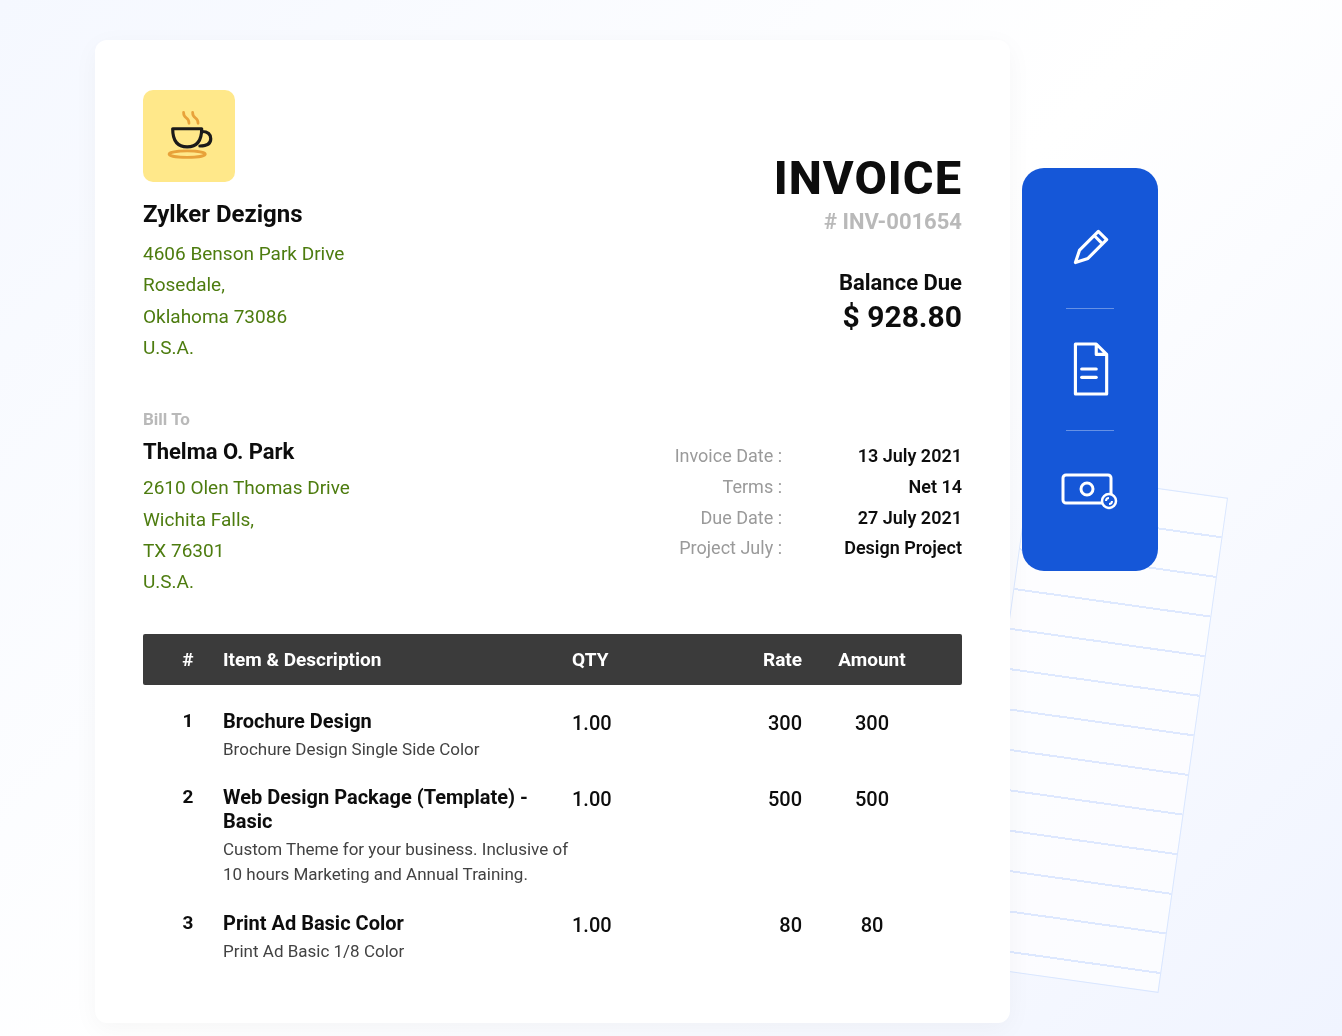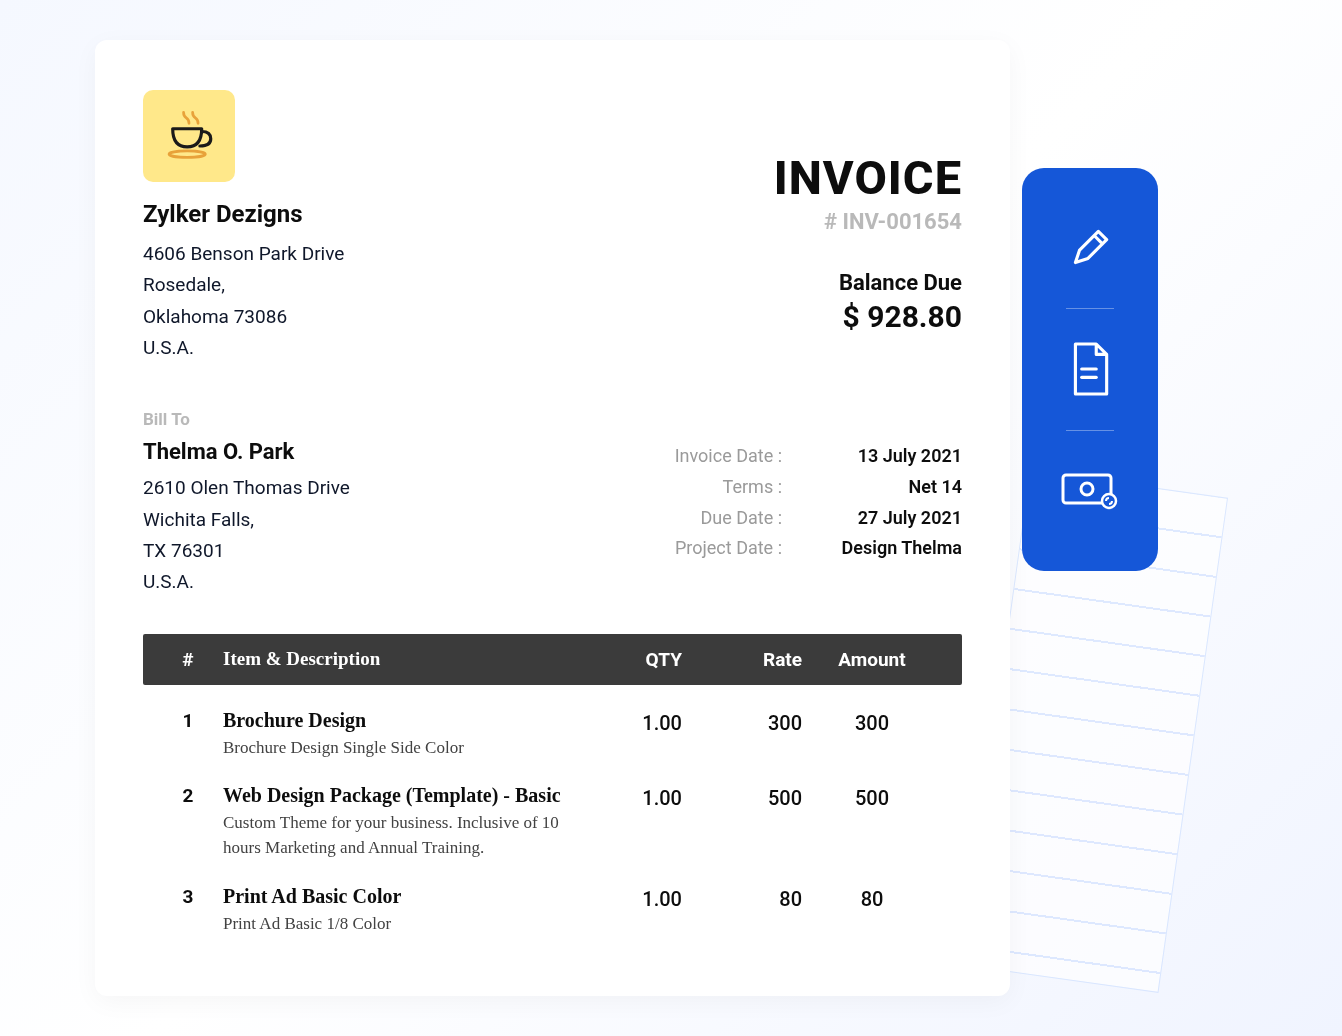--- a/index.html
+++ b/index.html
@@ -37,21 +37,21 @@
   }
   .company-block { margin-top: 18px; }
   .company-name {
     font-size: 24px;
     font-weight: 700;
     color: #0d0d0d;
     margin-bottom: 10px;
   }
   .addr-line {
     font-size: 19px;
-    color: #0f172a;
+    color: #4d7c0f;
     line-height: 1.65;
   }
   .invoice-heading {
     text-align: right;
     margin-top: 60px;
   }
   .invoice-title {
     font-size: 47px;
     font-weight: 800;
     letter-spacing: 1px;
@@ -114,22 +114,22 @@
   .thead {
     display: flex;
     background: #3b3b3b;
     color: #ffffff;
     font-weight: 700;
     font-size: 19px;
     padding: 14px 20px;
     border-radius: 2px;
   }
   .col-num { width: 50px; text-align: center;}
-  .col-desc { flex: 1; padding-left: 10px; font-family: Liberation Serif, serif;}
-  .col-qty { width: 110px; text-align: right;}
+  .col-desc { flex: 1; padding-left: 10px;}
+  .col-qty { width: 110px; }
   .col-rate { width: 120px; text-align: right;}
   .col-amount { width: 140px; text-align: center;}
   .trow {
     display: flex;
     padding: 24px 20px 0 20px;
     font-size: 19px;
     color: #0d0d0d;
   }
   .trow .col-num { font-weight: 700; }
   .item-title { font-weight: 700; font-size: 20px;}
@@ -246,22 +246,22 @@
       </div>
       <div class="meta-row">
         <span class="meta-key">Terms :</span>
         <span class="meta-val">Net 14</span>
       </div>
       <div class="meta-row">
         <span class="meta-key">Due Date :</span>
         <span class="meta-val">27 July 2021</span>
       </div>
       <div class="meta-row">
-        <span class="meta-key">Project Date :</span>
-        <span class="meta-val">Design Thelma</span>
+        <span class="meta-key">Project July :</span>
+        <span class="meta-val">Design Project</span>
       </div>
     </div>
   </div>
 
   <div class="items-table">
     <div class="thead">
       <div class="col-num">#</div>
       <div class="col-desc">Item &amp; Description</div>
       <div class="col-qty">QTY</div>
       <div class="col-rate">Rate</div>

